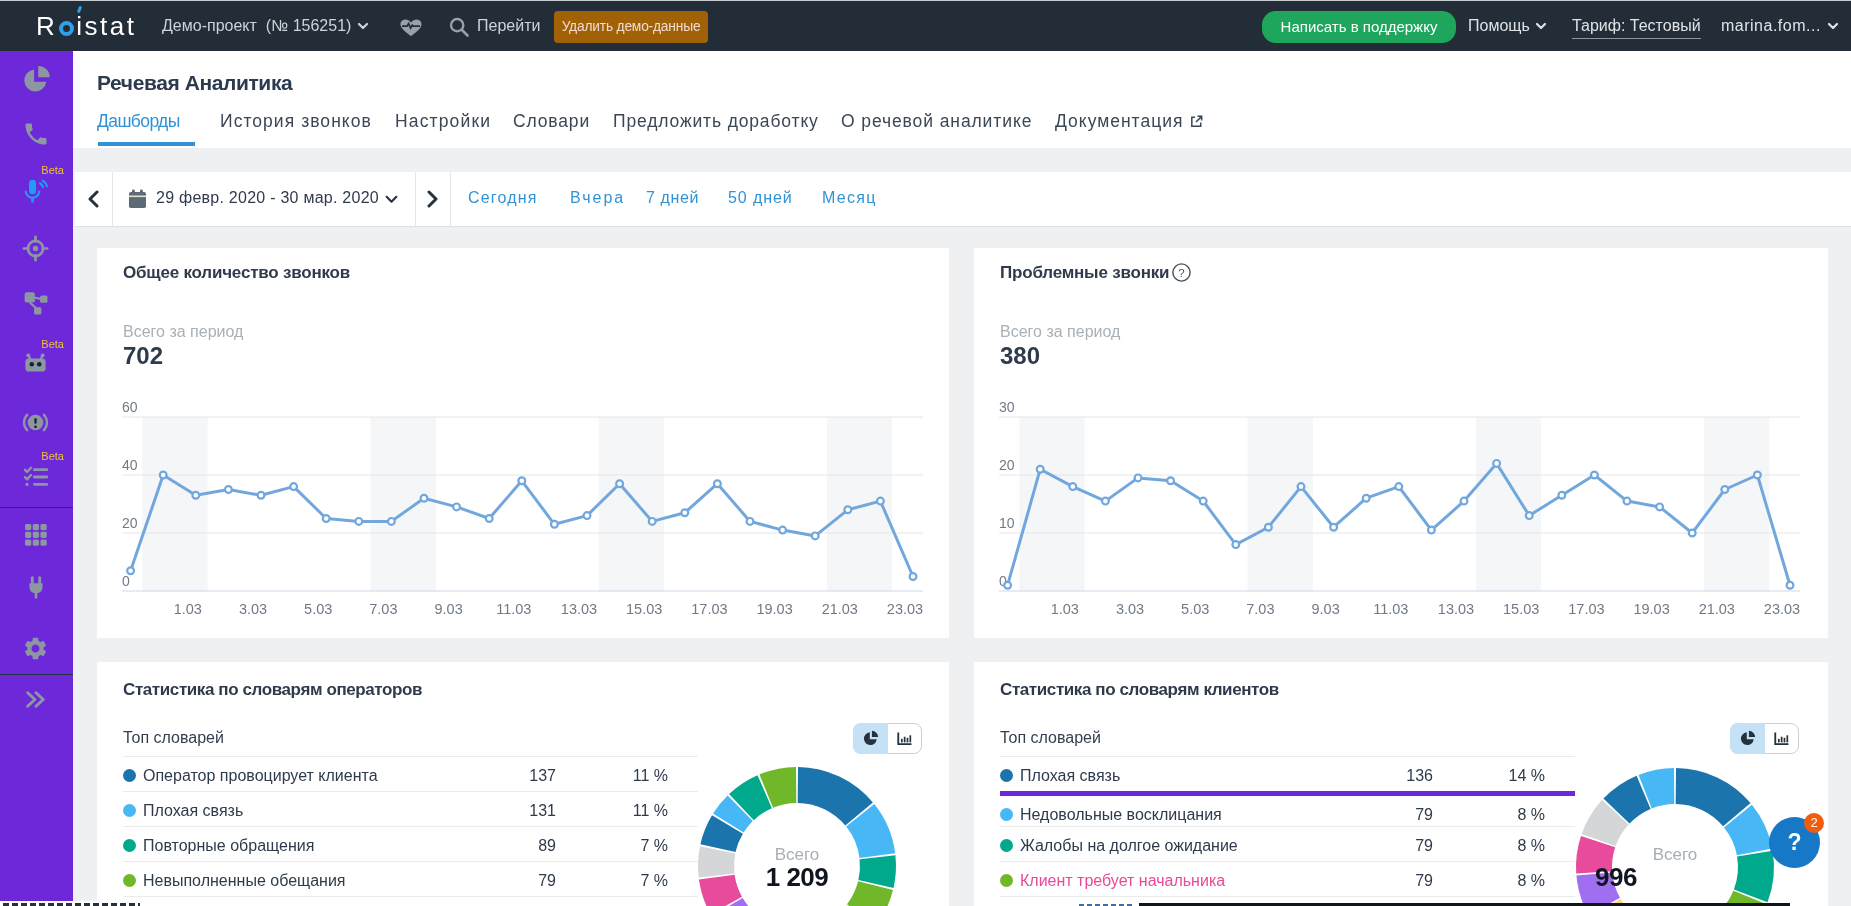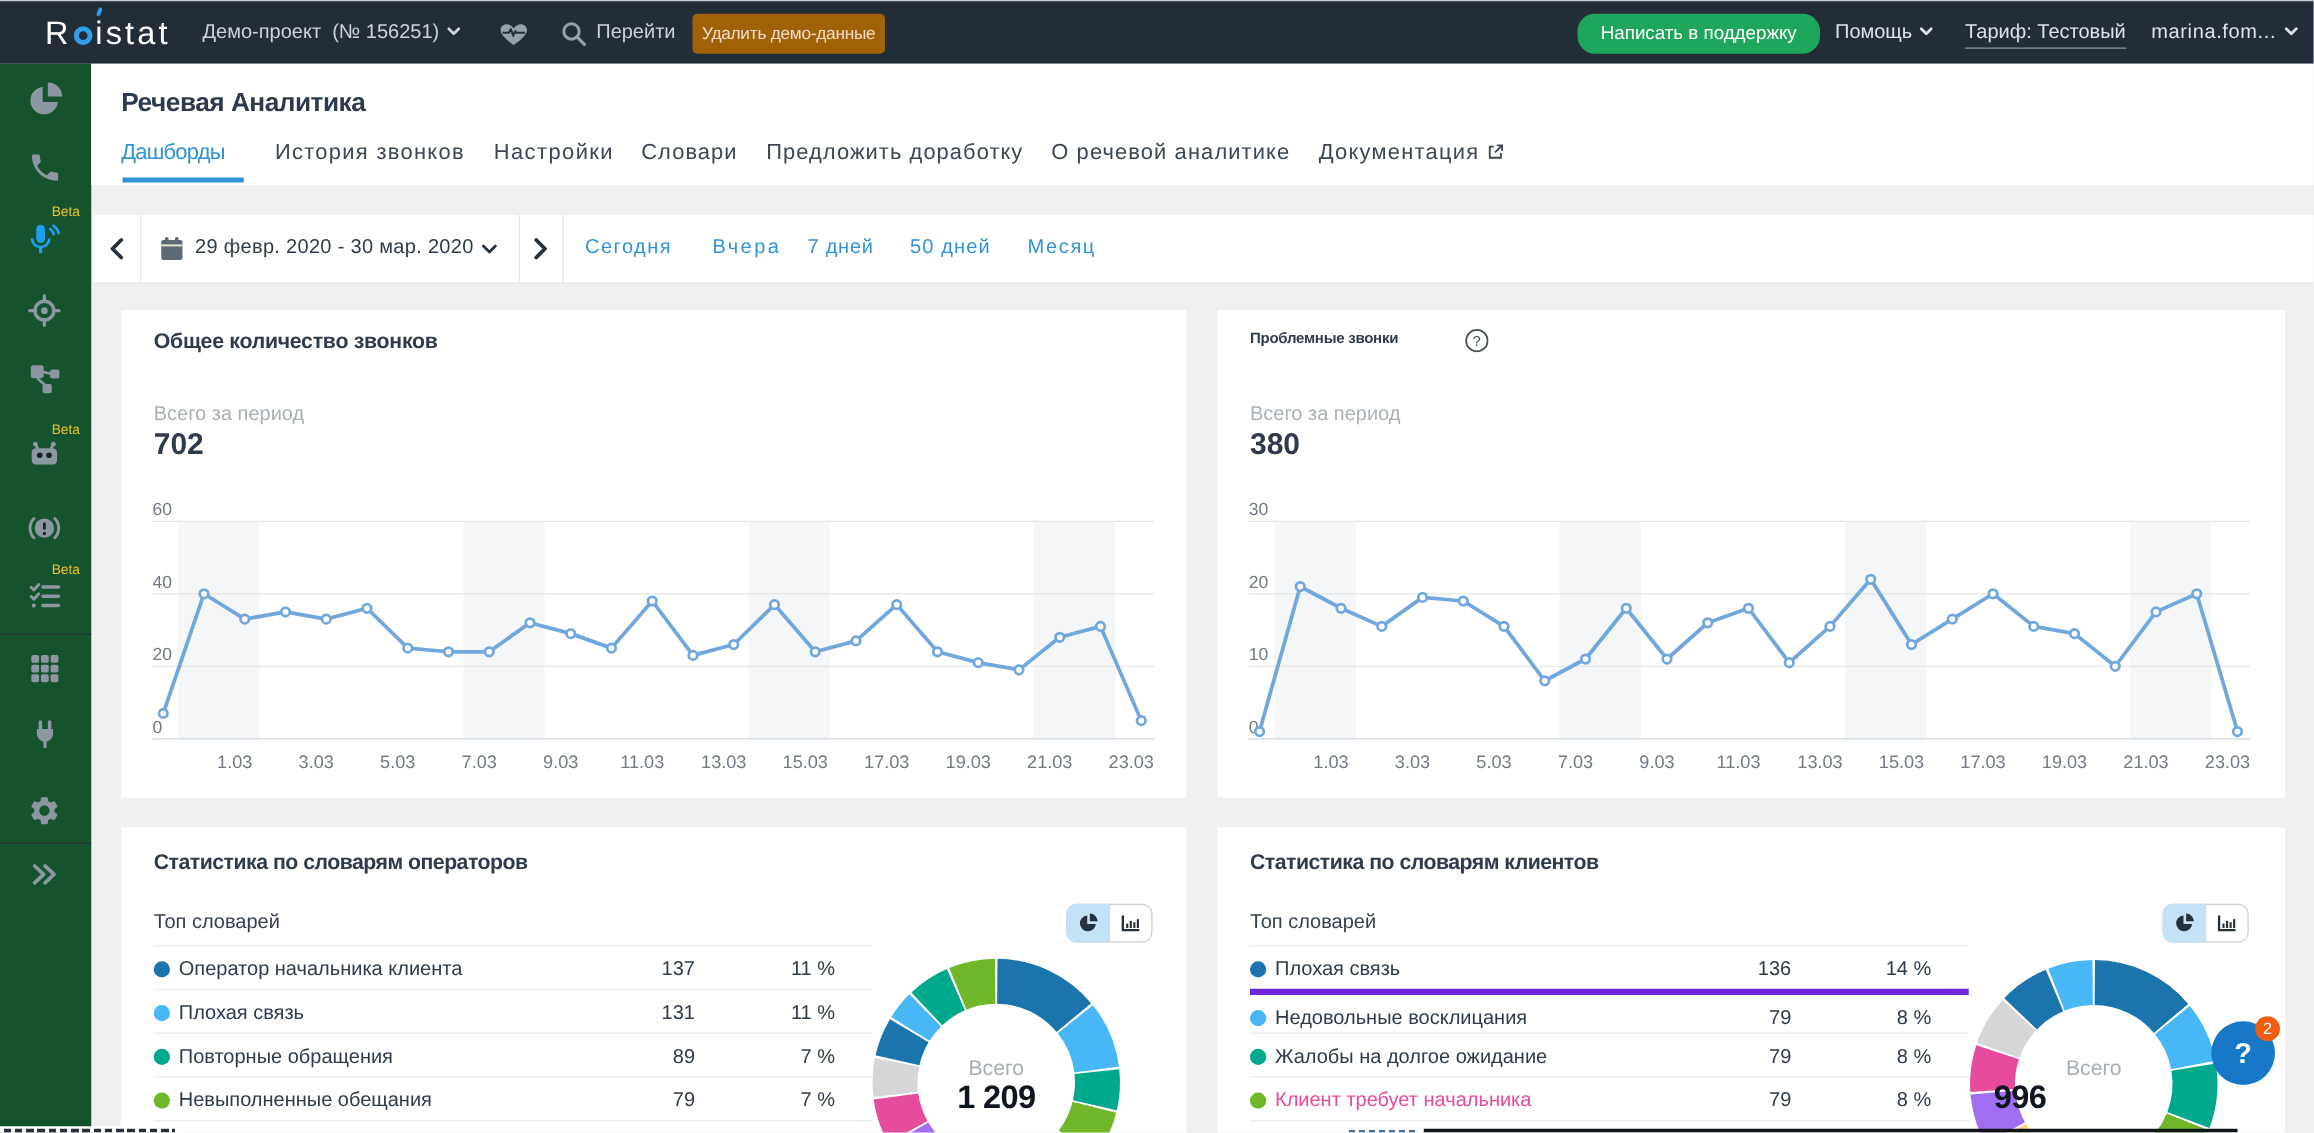--- a/index.html
+++ b/index.html
@@ -23,21 +23,21 @@
 <div style="position:absolute;left:554px;top:11px;width:154px;height:32px;background:#a16207;border-radius:4px;color:#f2dbce;font-size:13.8px;letter-spacing:-0.2px;text-align:center;line-height:32px">Удалить демо-данные</div>
 <div style="position:absolute;left:1262px;top:11px;width:194px;height:32px;background:#1ea75c;border-radius:14px;color:#fff;font-size:15px;text-align:center;line-height:32px">Написать в поддержку</div>
 <div style="position:absolute;left:1468px;top:17px;font-size:16px;color:#dfe3e7">Помощь <svg width="14" height="14" viewBox="0 0 14 14" style="vertical-align:-2px">
       <path d="M3 5l4 4 4-4" stroke="currentColor" stroke-width="2.2" fill="none" stroke-linecap="round" stroke-linejoin="round"></path>
     </svg></div>
 <div style="position:absolute;left:1572px;top:17px;font-size:16px;color:#dfe3e7;border-bottom:1px solid #8b959e;padding-bottom:3px">Тариф: Тестовый</div>
 <div style="position:absolute;left:1721px;top:17px;font-size:16px;color:#dfe3e7;letter-spacing:0.5px">marina.fom... <svg width="14" height="14" viewBox="0 0 14 14" style="vertical-align:-2px">
       <path d="M3 5l4 4 4-4" stroke="currentColor" stroke-width="2.2" fill="none" stroke-linecap="round" stroke-linejoin="round"></path>
     </svg></div>
 
-<div style="position:absolute;left:0;top:51px;width:73px;height:855px;background:#14532d">
+<div style="position:absolute;left:0;top:51px;width:73px;height:855px;background:#6d28d9">
     <svg style="position:absolute;left:21px;top:14px" width="30" height="30" viewBox="0 0 24 24">
       <path d="M10.5 3.6 A8.8 8.8 0 1 0 20.2 13.3 L10.5 13.3 Z" fill="#8d97a2"></path>
       <path d="M13.8 0.8 A8.8 8.8 0 0 1 23 9.8 L13.8 9.8 Z" fill="#8d97a2"></path>
     </svg>
     <svg style="position:absolute;left:22px;top:69px" width="28" height="28" viewBox="0 0 24 24">
       <path d="M6.62 10.79c1.44 2.83 3.76 5.14 6.59 6.59l2.2-2.2c.27-.27.67-.36 1.02-.24 1.12.37 2.33.57 3.57.57.55 0 1 .45 1 1V20c0 .55-.45 1-1 1-9.39 0-17-7.61-17-17 0-.55.45-1 1-1h3.5c.55 0 1 .45 1 1 0 1.25.2 2.45.57 3.57.11.35.03.74-.25 1.02l-2.2 2.2z" fill="#8d97a2"></path>
     </svg>
     <svg style="position:absolute;left:22px;top:127px" width="28" height="28" viewBox="0 0 24 24">
       <path d="M9 14a3 3 0 0 0 3-3V4.5a3 3 0 0 0-6 0V11a3 3 0 0 0 3 3z" fill="#1e9df2"></path>
       <path d="M14 11a5 5 0 0 1-10 0H2.2a6.8 6.8 0 0 0 5.7 6.7V21h2.2v-3.3A6.8 6.8 0 0 0 15.8 11H14z" fill="#1e9df2"></path>
@@ -192,21 +192,21 @@
     <circle cx="620.4" cy="235.7" r="3.4" fill="#fff" stroke="#72a7de" stroke-width="2.2"></circle>
     <circle cx="653.0" cy="273.4" r="3.4" fill="#fff" stroke="#72a7de" stroke-width="2.2"></circle>
     <circle cx="685.6" cy="282.1" r="3.4" fill="#fff" stroke="#72a7de" stroke-width="2.2"></circle>
     <circle cx="718.2" cy="287.9" r="3.4" fill="#fff" stroke="#72a7de" stroke-width="2.2"></circle>
     <circle cx="750.8" cy="261.8" r="3.4" fill="#fff" stroke="#72a7de" stroke-width="2.2"></circle>
     <circle cx="783.4" cy="253.1" r="3.4" fill="#fff" stroke="#72a7de" stroke-width="2.2"></circle>
     <circle cx="816.0" cy="328.5" r="3.4" fill="#fff" stroke="#72a7de" stroke-width="2.2"></circle>
   </svg>
 
 <div style="position:absolute;left:974px;top:248px;width:854px;height:390px;background:#fff"></div>
-<div style="position:absolute;left:1000px;top:263px;font-size:12px;font-weight:bold;color:#2f3b4c;letter-spacing:-0.2px">Проблемные звонки</div>
+<div style="position:absolute;left:1000px;top:263px;font-size:17px;font-weight:bold;color:#2f3b4c;letter-spacing:-0.2px">Проблемные звонки</div>
 <div style="position:absolute;left:1000px;top:323px;font-size:16px;color:#a9b0b6">Всего за период</div>
 <div style="position:absolute;left:1000px;top:342px;font-size:24px;font-weight:bold;color:#2f3b4c">380</div>
 <svg style="position:absolute;left:974px;top:248px" width="852" height="390" viewBox="0 0 852 390">
     <rect x="45.4" y="169" width="65.2" height="174" fill="#f4f6f8"></rect>
     <rect x="273.6" y="169" width="65.2" height="174" fill="#f4f6f8"></rect>
     <rect x="501.8" y="169" width="65.2" height="174" fill="#f4f6f8"></rect>
     <rect x="730.0" y="169" width="65.2" height="174" fill="#f4f6f8"></rect>
     <line x1="25" y1="169" x2="826" y2="169" stroke="#e6e6e6" stroke-width="1"></line>
     <line x1="25" y1="227" x2="826" y2="227" stroke="#e6e6e6" stroke-width="1"></line>
     <line x1="25" y1="285" x2="826" y2="285" stroke="#e6e6e6" stroke-width="1"></line>
@@ -257,21 +257,21 @@
 <svg style="position:absolute;left:1172px;top:263px" width="19" height="19" viewBox="0 0 19 19">
     <circle cx="9.5" cy="9.5" r="8.6" stroke="#454f5b" stroke-width="1.4" fill="none"></circle>
     <text x="9.5" y="13.6" font-size="11.5" fill="#454f5b" text-anchor="middle" font-family="Liberation Sans">?</text>
   </svg>
 
 <div style="position:absolute;left:97px;top:662px;width:852px;height:300px;background:#fff">
 <div style="position:absolute;left:26px;top:18px;font-size:17px;font-weight:bold;color:#2f3b4c;letter-spacing:-0.4px">Статистика по словарям операторов</div>
 <div style="position:absolute;left:26px;top:67px;font-size:16px;color:#333f4f">Топ словарей</div>
 <div style="position:absolute;left:26px;top:94px;width:575px;height:35px;border-top:1px solid #e9ebed">
 <span style="position:absolute;left:0px;top:12px;width:13px;height:13px;border-radius:50%;background:#1c74ad"></span>
-<span style="position:absolute;left:20px;top:9.5px;font-size:16px;color:#2e3b4c">Оператор начальника клиента</span>
+<span style="position:absolute;left:20px;top:9.5px;font-size:16px;color:#2e3b4c">Оператор провоцирует клиента</span>
 <span style="position:absolute;right:142px;top:9.5px;font-size:16px;color:#2e3b4c">137</span>
 <span style="position:absolute;right:30px;top:9.5px;font-size:16px;color:#2e3b4c">11 %</span>
 </div>
     <div style="position:absolute;left:26px;top:129px;width:575px;height:35px;border-top:1px solid #e9ebed">
 <span style="position:absolute;left:0px;top:12px;width:13px;height:13px;border-radius:50%;background:#47b8f5"></span>
 <span style="position:absolute;left:20px;top:9.5px;font-size:16px;color:#2e3b4c">Плохая связь</span>
 <span style="position:absolute;right:142px;top:9.5px;font-size:16px;color:#2e3b4c">131</span>
 <span style="position:absolute;right:30px;top:9.5px;font-size:16px;color:#2e3b4c">11 %</span>
 </div>
     <div style="position:absolute;left:26px;top:164px;width:575px;height:35px;border-top:1px solid #e9ebed">

